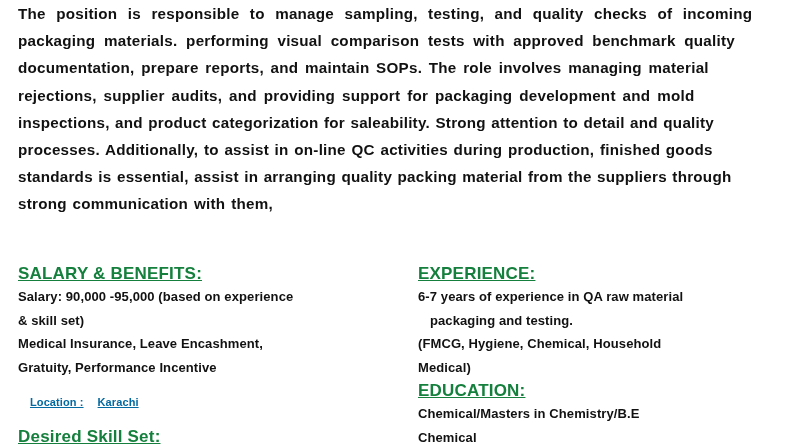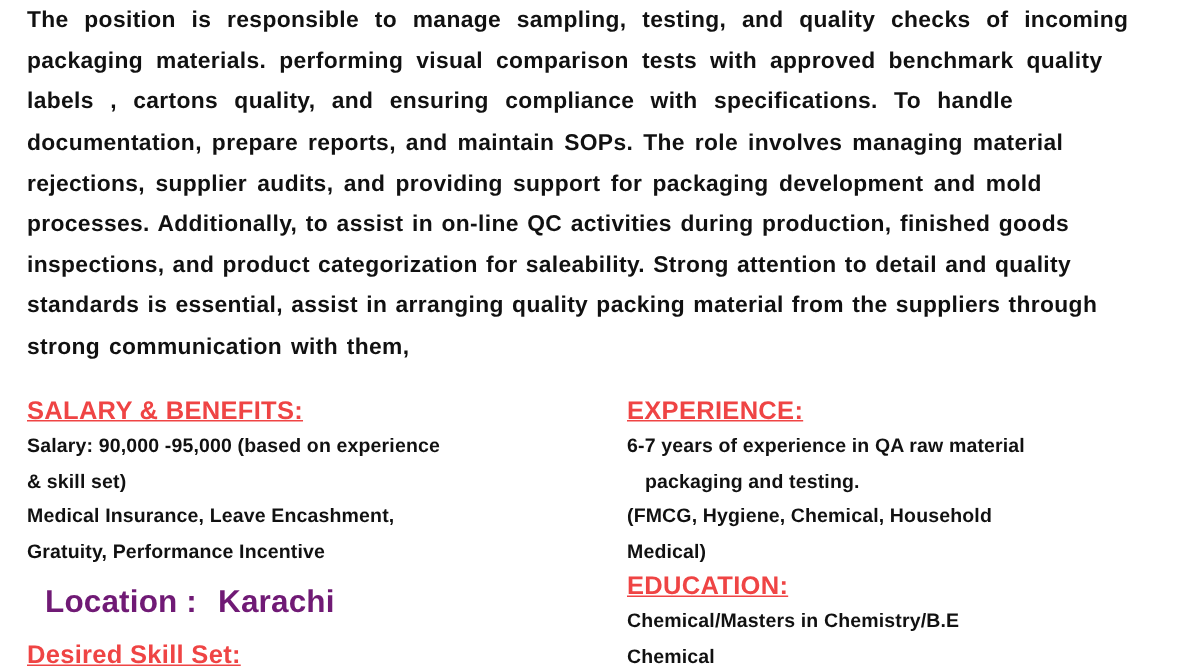--- a/index.html
+++ b/index.html
@@ -64,67 +64,67 @@
     top: 0px;
     width: 400px;
   }
   .col-right {
     position: absolute;
     left: 400px;
     top: 0px;
     width: 364px;
   }
   .hdr {
-    color: #ef4444;
+    color: #15803d;
     font-weight: bold;
     font-size: 17px;
     line-height: 23px;
     text-decoration: underline;
     letter-spacing: 0.2px;
     white-space: nowrap;
   }
   .body-line {
     color: #111111;
     font-weight: 600;
     font-size: 13px;
     line-height: 23.5px;
     letter-spacing: 0.1px;
     white-space: nowrap;
   }
   .gap-md { height: 11px; }
   .loc {
-    color: #701a75;
+    color: #0369a1;
     font-weight: 600;
-    font-size: 21px;
+    font-size: 11px;
     line-height: 24px;
     letter-spacing: 0.1px;
     padding-left: 12px;
     white-space: nowrap;
+    text-decoration: underline;
   }
   .loc .loc-value {
     padding-left: 14px;
     font-weight: 700;
   }
   .indent-1 {
     padding-left: 12px;
   }
 </style>
 </head>
 <body>
 
 <div class="page">
 
   <div class="intro">
     <span class="line l1">The position is responsible to manage sampling, testing, and quality checks of incoming</span>
     <span class="line l2">packaging materials. performing visual comparison tests with approved benchmark quality</span>
-    <span class="line l4">labels , cartons quality, and ensuring compliance with specifications. To handle</span>
     <span class="line l5">documentation, prepare reports, and maintain SOPs. The role involves managing material</span>
     <span class="line l6">rejections, supplier audits, and providing support for packaging development and mold</span>
+    <span class="line l8">inspections, and product categorization for saleability. Strong attention to detail and quality</span>
     <span class="line l7">processes. Additionally, to assist in on-line QC activities during production, finished goods</span>
-    <span class="line l8">inspections, and product categorization for saleability. Strong attention to detail and quality</span>
     <span class="line l9">standards is essential, assist in arranging quality packing material from the suppliers through</span>
     <span class="line l10">strong communication with them,</span>
   </div>
 
   <div class="columns">
 
     <div class="col-left">
       <div class="hdr">SALARY &amp; BENEFITS:</div>
       <div class="body-line">Salary: 90,000 -95,000 (based on experience</div>
       <div class="body-line">&amp; skill set)</div>

